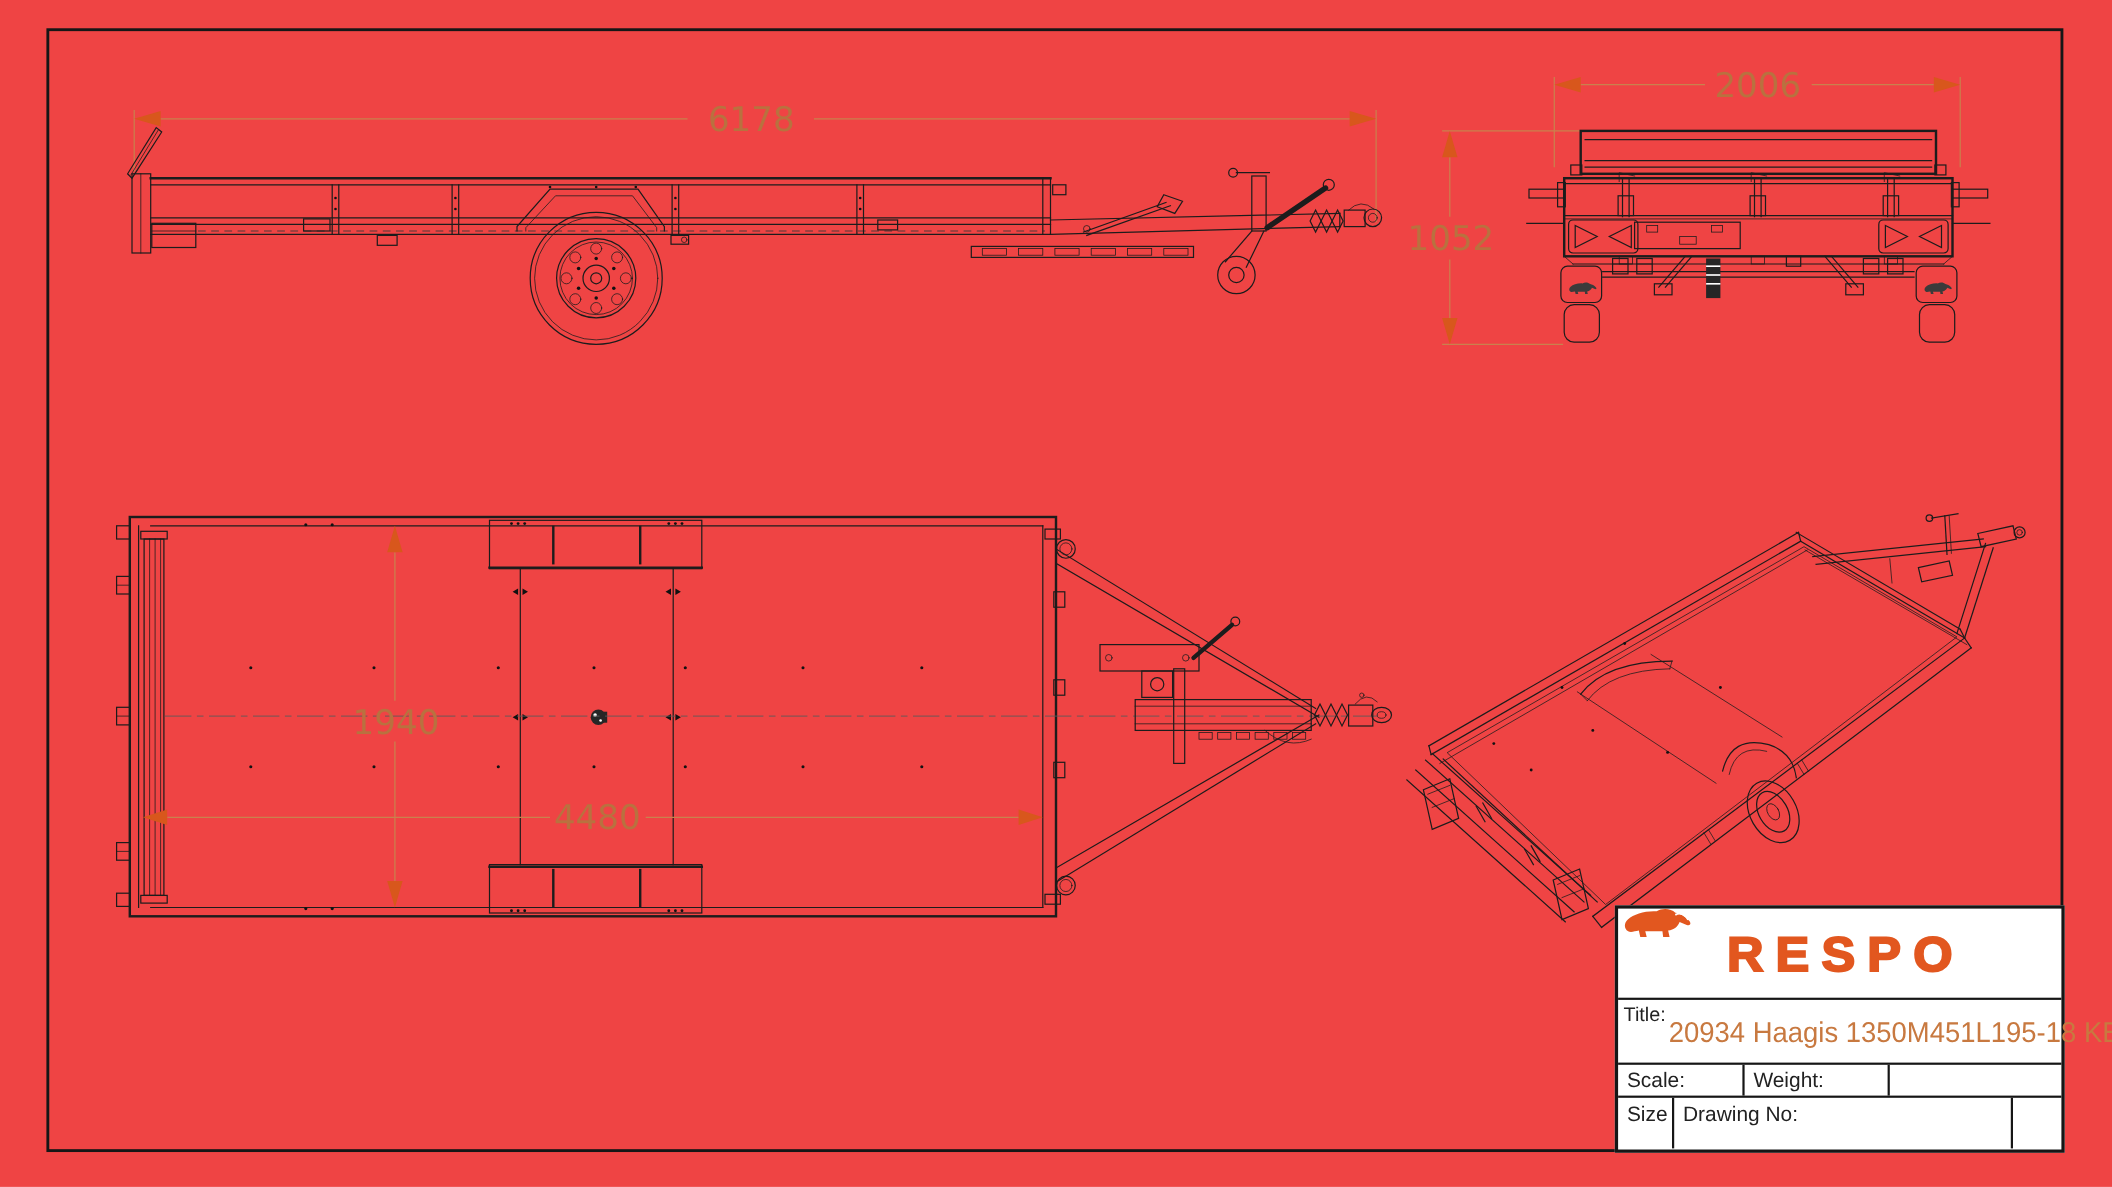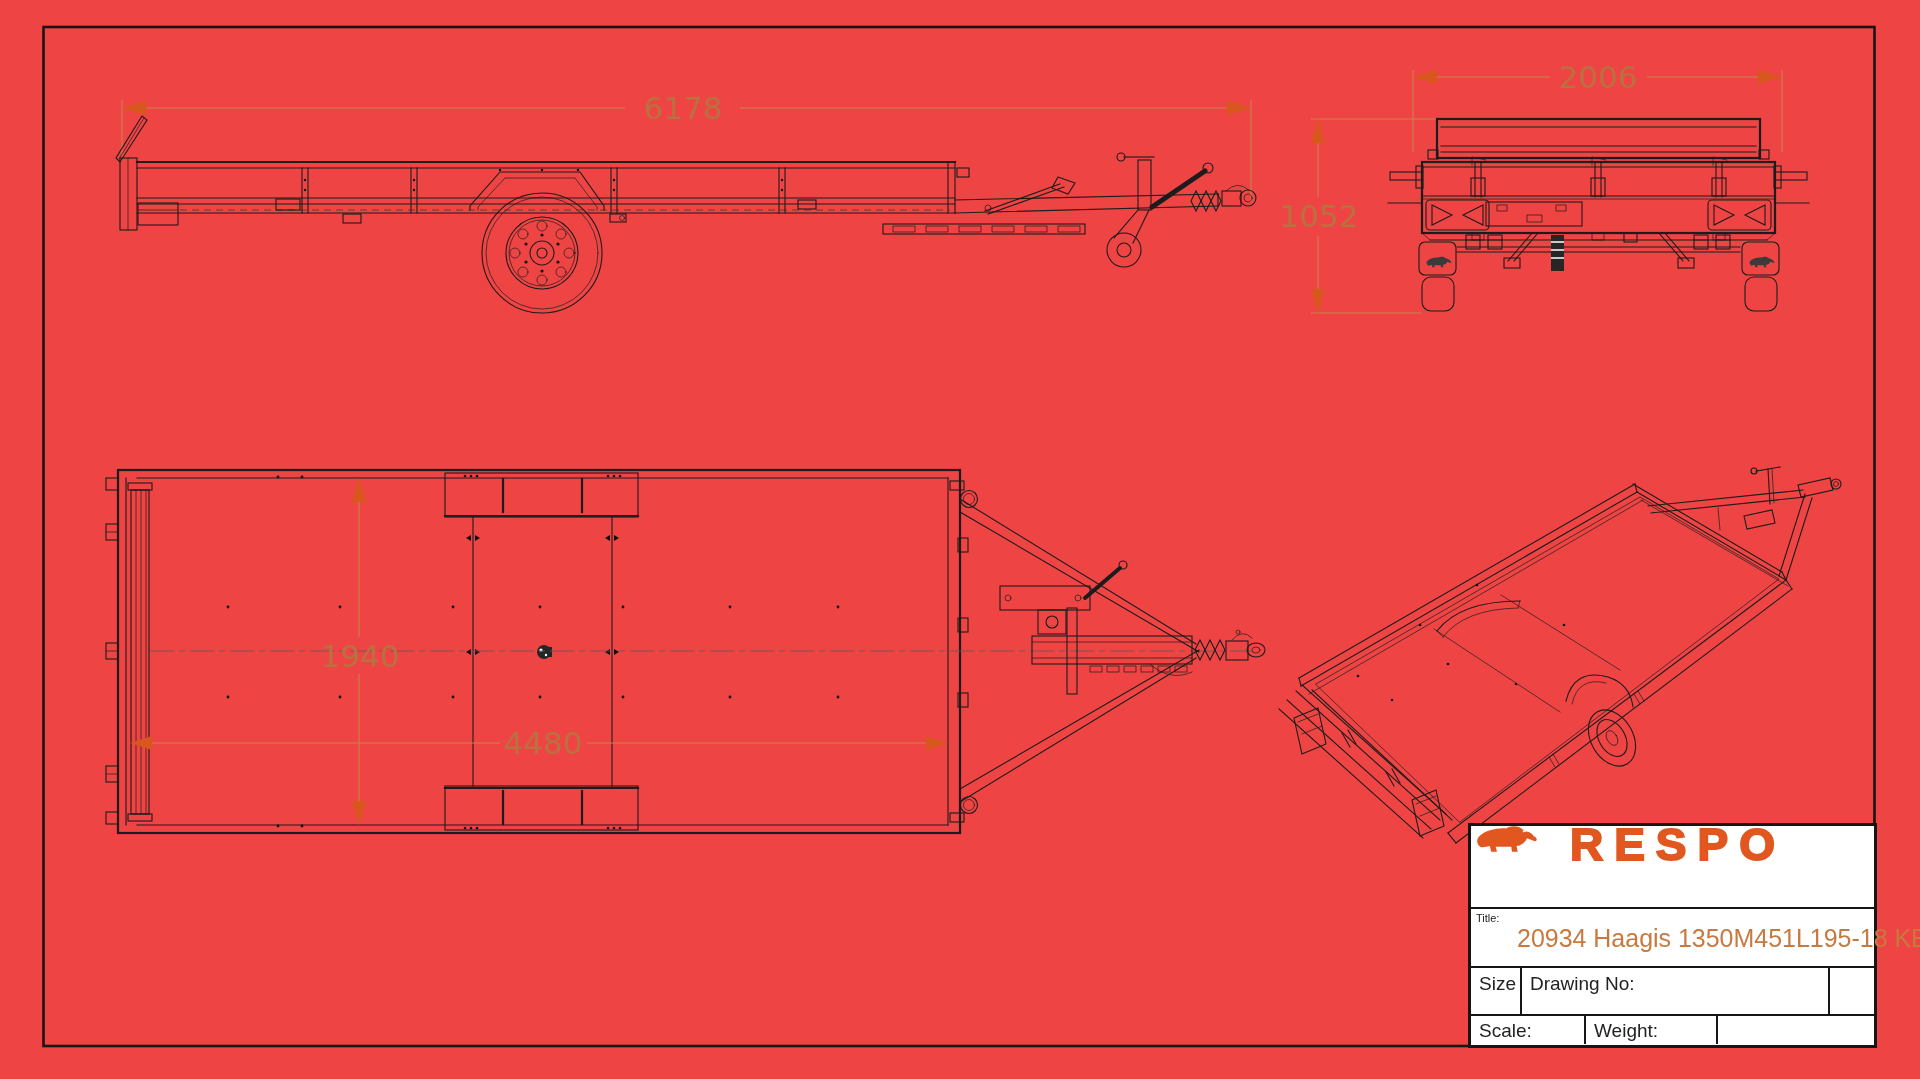--- a/index.html
+++ b/index.html
@@ -17,26 +17,26 @@
   .ar  {fill:#d8571c;stroke:none;}
   .dt  {fill:#b9713f;stroke:none;font-family:"DejaVu Sans","Liberation Sans",sans-serif;
         font-size:31px;text-anchor:middle;}
   .blk {fill:#262626;stroke:none;}
   .dot {fill:#111;stroke:none;}
 
   
   .title-block{position:absolute;left:1468px;top:823px;width:409px;height:225px;
       border:3px solid #161616;box-sizing:border-box;background:#fff;}
   .tb-row{position:relative;box-sizing:border-box;width:100%;}
-  .tb-logo{height:81px;display:flex;flex-direction:column;align-items:center;padding-left:11px;}
+  .tb-logo{height:81px;display:flex;flex-direction:column;align-items:center;justify-content:center;padding-left:11px;}
   .logo-text{font-weight:700;font-size:46px;line-height:38px;letter-spacing:11px;
       color:#e2571f;-webkit-text-stroke:2px #e2571f;transform:scaleY(.96);}
   .logo-bull{margin-top:-2px;}
   .tb-title{height:59px;border-top:2px solid #161616;}
-  .tb-label{position:absolute;left:5px;top:3px;font-size:11px;color:#222;}
+  .tb-label{position:absolute;left:5px;top:3px;font-size:18px;color:#222;}
   .tb-title-value{position:absolute;left:46px;top:14px;font-size:26px;color:#c87940;
       white-space:nowrap;transform:scaleX(.96);transform-origin:left;}
   .tb-size{height:48px;border-top:2px solid #161616;display:flex;}
   .tb-cell{box-sizing:border-box;height:100%;padding:5px 0 0 8px;font-size:19px;color:#222;}
   .c-size{width:51px;border-right:2px solid #161616;}
   .c-drw{width:308px;border-right:2px solid #161616;}
   .c-rest{flex:1;}
   .tb-scale{height:30px;border-top:2px solid #161616;display:flex;}
   .c-scale{width:115px;border-right:2px solid #161616;padding-top:4px;}
   .c-weight{width:132px;border-right:2px solid #161616;padding-top:4px;}
@@ -525,24 +525,24 @@
       <div class="logo-text">RESPO</div>
       <svg class="logo-bull" width="78" height="31" viewBox="0 0 120 46">
         <use href="#bull" fill="#e2571f"></use>
         <path d="M80,11 C87,7 95,11 98,18" stroke="#ffffff" stroke-width="2.5" fill="none"></path>
       </svg>
     </div>
     <div class="tb-row tb-title">
       <span class="tb-label">Title:</span>
       <span class="tb-title-value">20934 Haagis 1350M451L195-18 KE-EU2</span>
     </div>
+    <div class="tb-row tb-scale">
+      <div class="tb-cell c-scale">Scale:</div>
+      <div class="tb-cell c-weight">Weight:</div>
+      <div class="tb-cell c-rest"></div>
+    </div>
     <div class="tb-row tb-size">
       <div class="tb-cell c-size">Size</div>
       <div class="tb-cell c-drw">Drawing No:</div>
       <div class="tb-cell c-rest"></div>
     </div>
-    <div class="tb-row tb-scale">
-      <div class="tb-cell c-scale">Scale:</div>
-      <div class="tb-cell c-weight">Weight:</div>
-      <div class="tb-cell c-rest"></div>
-    </div>
   </div>
 </div>
 
 </body></html>

